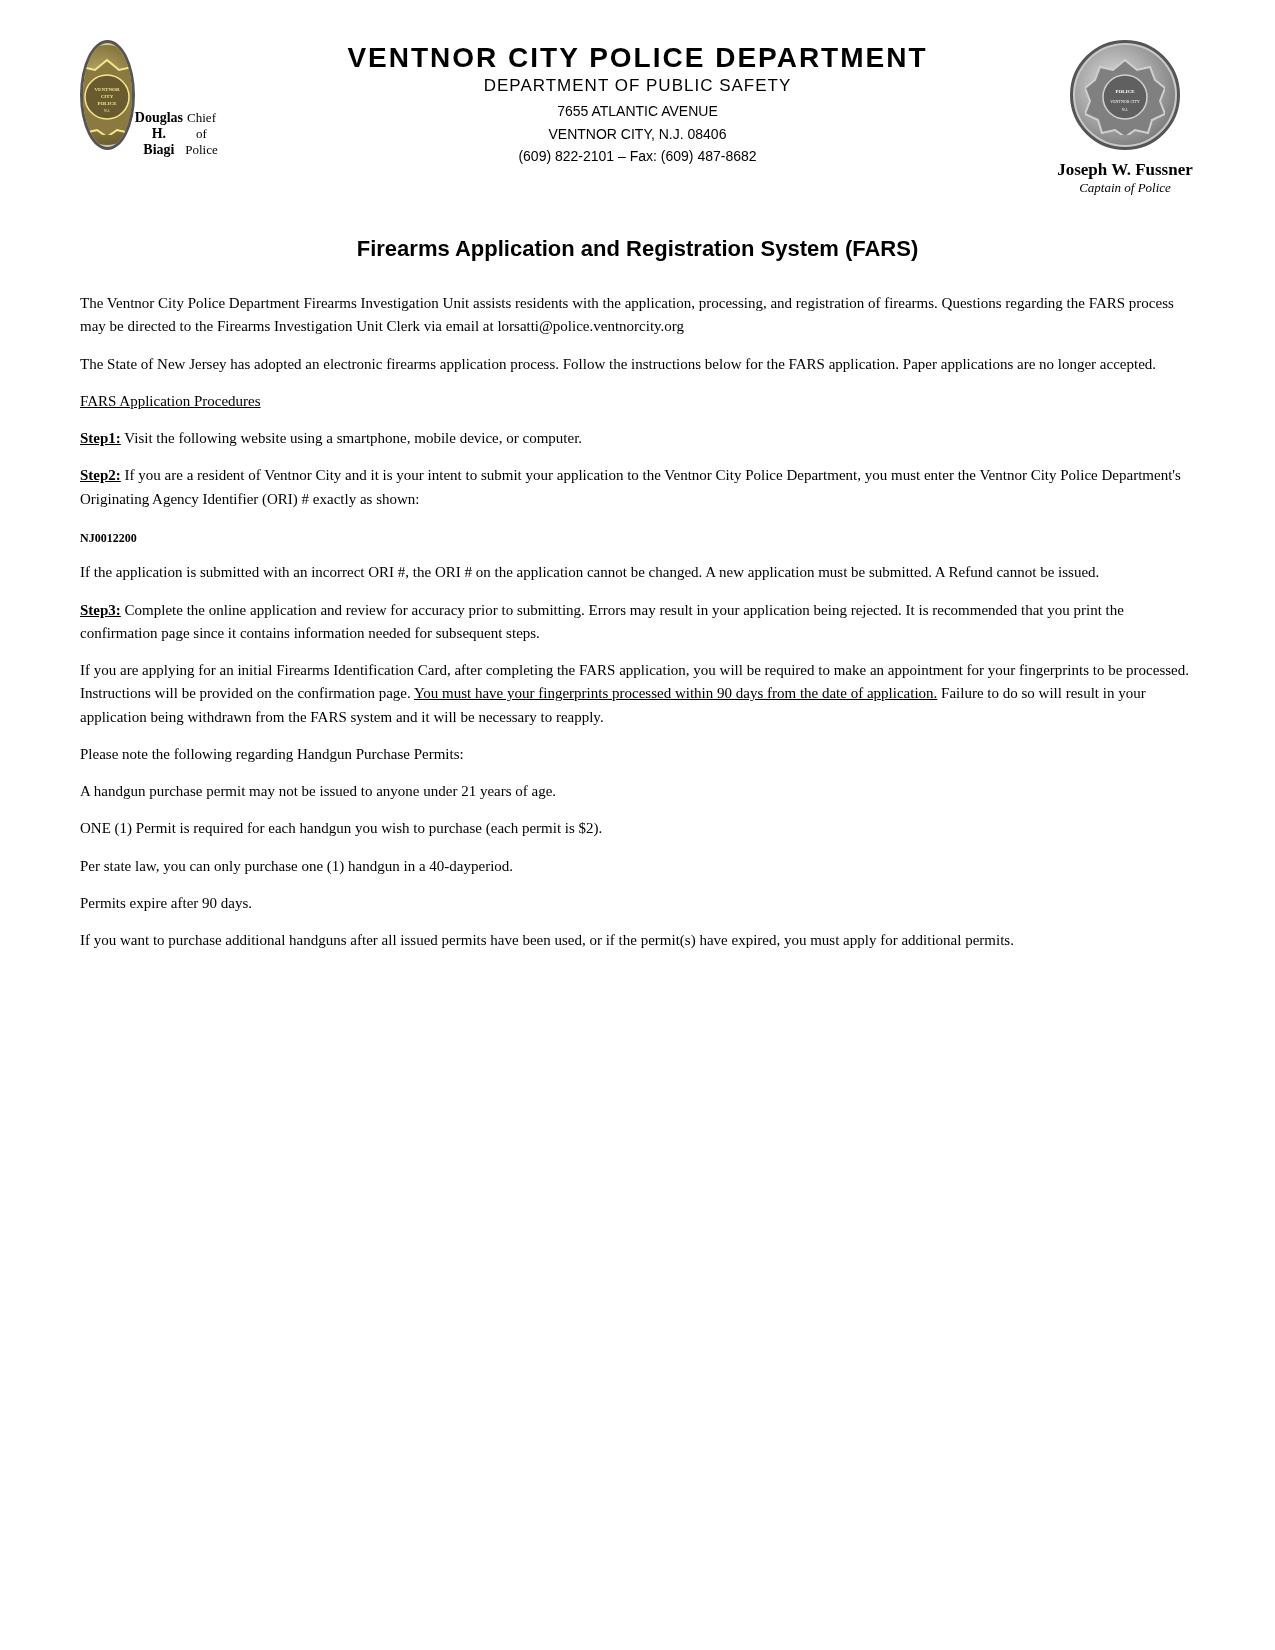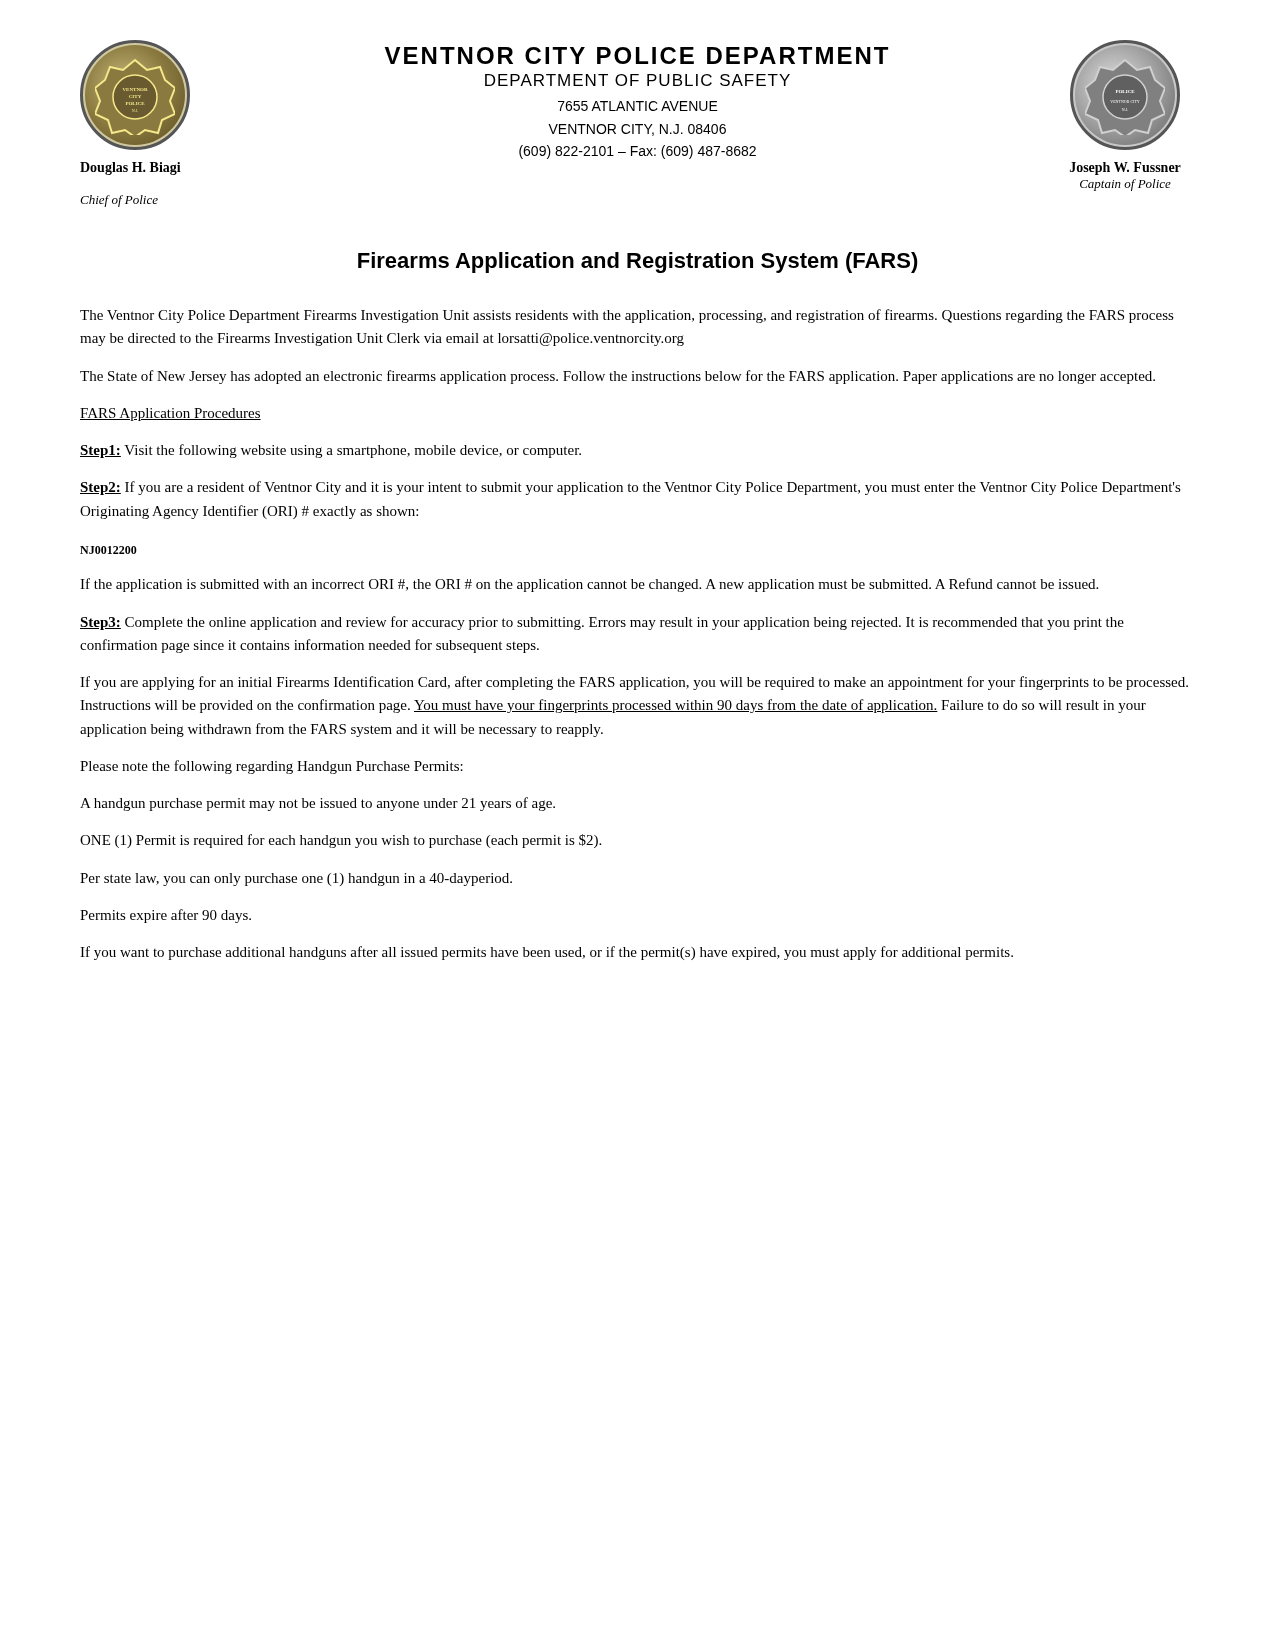--- a/index.html
+++ b/index.html
@@ -27,22 +27,22 @@
     
     .header {
       display: flex;
       align-items: flex-start;
       justify-content: space-between;
       margin-bottom: 10px;
     }
 
     .header-left {
       display: flex;
-      flex-direction: column;
-      align-items: flex-start;
+      flex-direction: row;
+      align-items: flex-end;
       width: 140px;
     }
 
     .logo-circle-left {
       width: 110px;
       height: 110px;
       border-radius: 50%;
       border: 3px solid #555;
       background: #d0c9a0;
       display: flex;
@@ -65,33 +65,32 @@
 
     .chief-name {
       font-size: 14px;
       font-weight: bold;
       text-align: center;
       margin-top: 2px;
     }
 
     .chief-title {
       font-size: 13px;
-      font-style: italic;
       text-align: center;
       margin-top: 16px;
     }
 
     .header-center {
       flex: 1;
       text-align: center;
       padding: 0 20px;
     }
 
     .dept-name-main {
-      font-size: 24px;
+      font-size: 28px;
       font-weight: bold;
       letter-spacing: 2px;
       text-transform: uppercase;
       font-family: Arial, sans-serif;
       line-height: 1.3;
     }
 
     .dept-name-sub {
       font-size: 17px;
       font-weight: normal;
@@ -132,21 +131,21 @@
       height: 100px;
       border-radius: 50%;
       background: radial-gradient(circle at 40% 40%, #e0e0e0, #a0a0a0, #606060);
       display: flex;
       align-items: center;
       justify-content: center;
       position: relative;
     }
 
     .captain-name {
-      font-size: 14px;
+      font-size: 17px;
       font-weight: bold;
       text-align: center;
       margin-top: 2px;
     }
 
     .captain-title {
       font-size: 13px;
       font-style: italic;
     }
 

